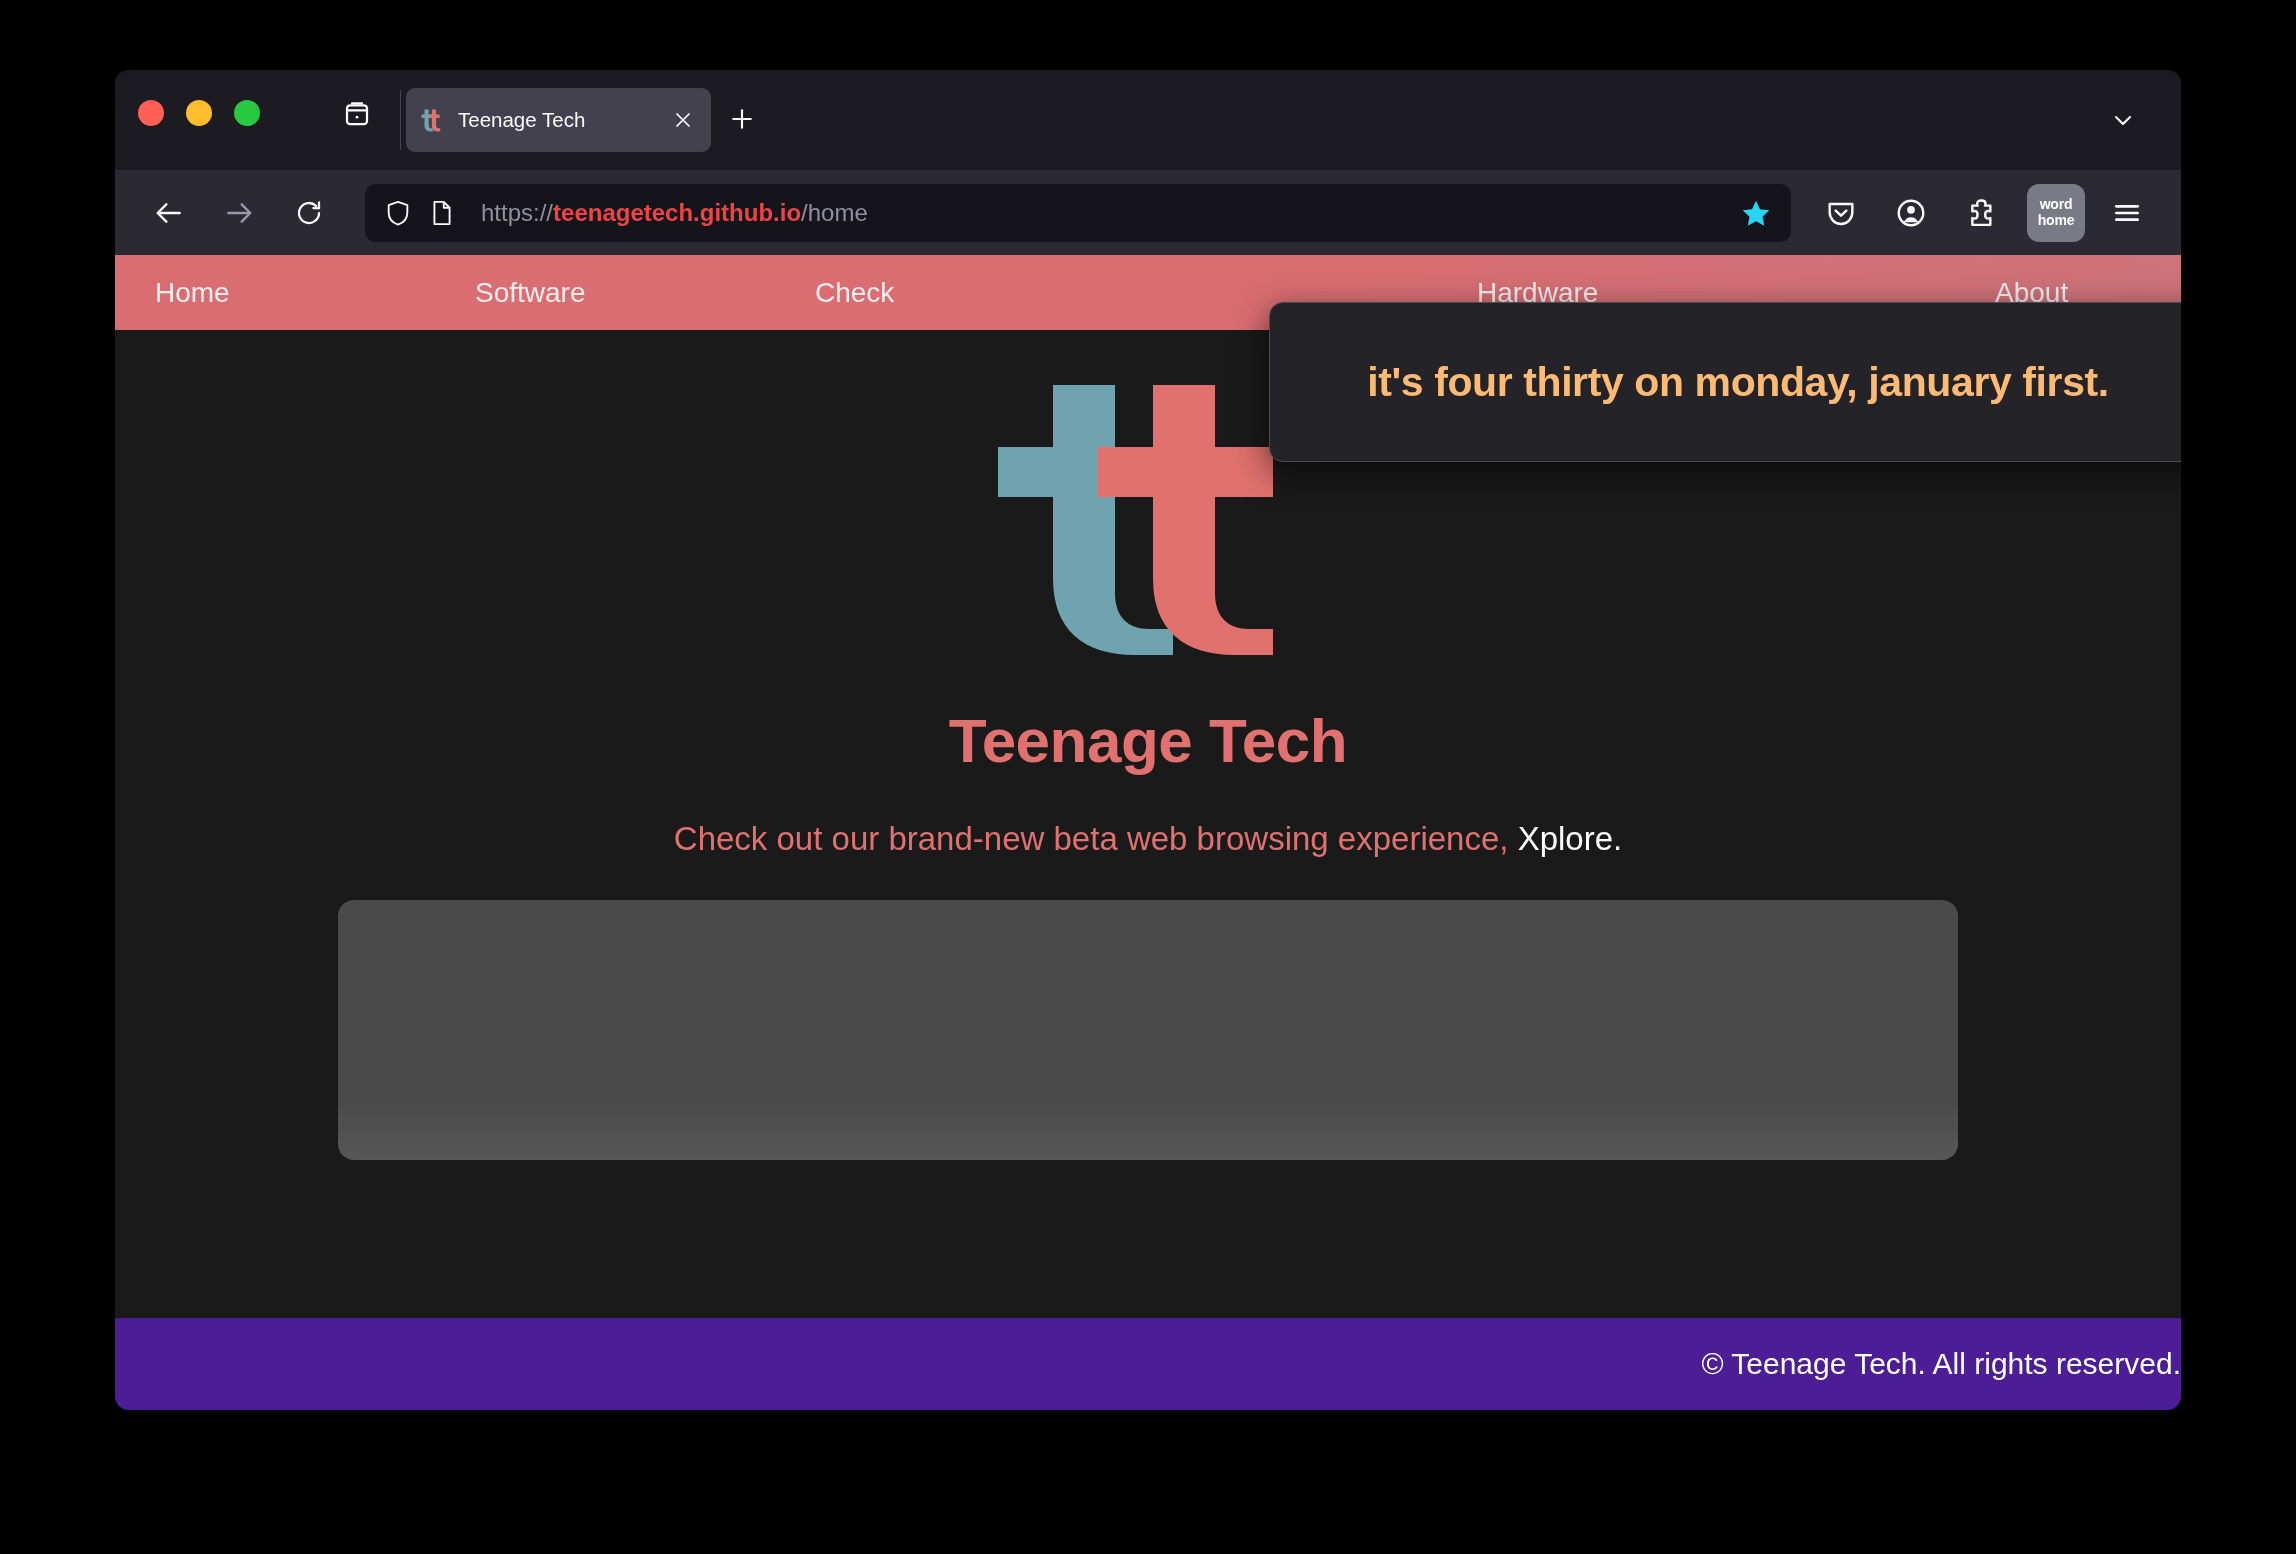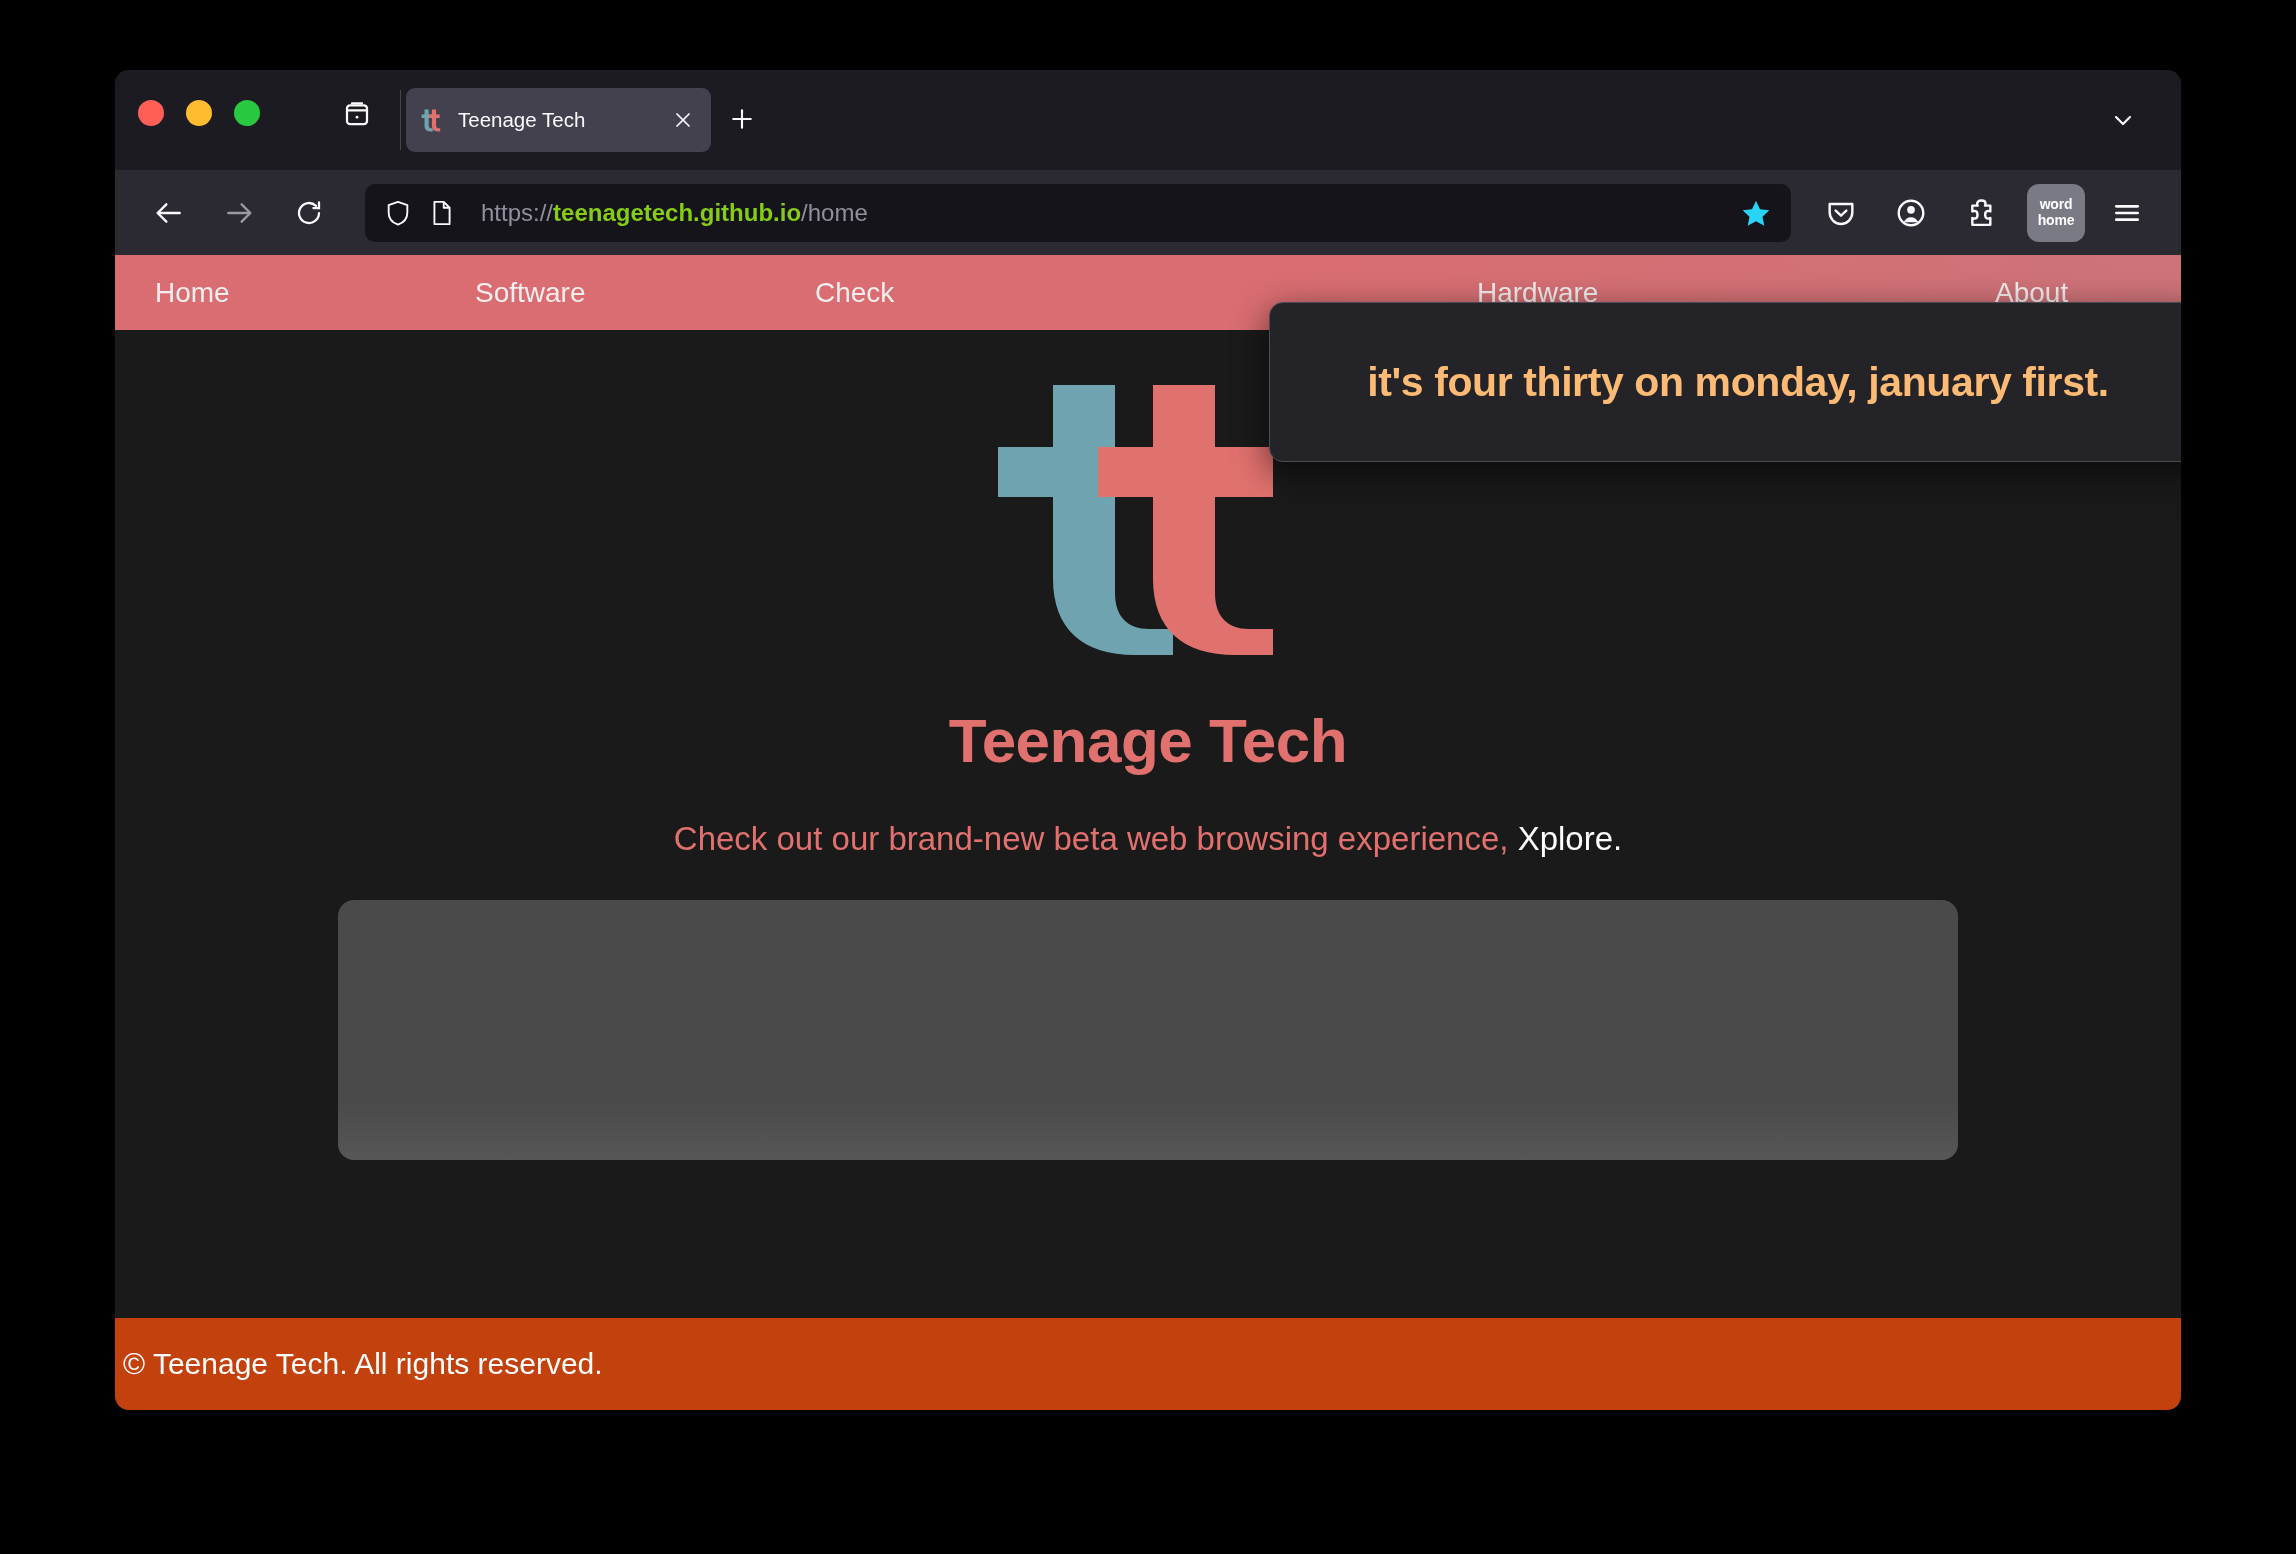--- a/index.html
+++ b/index.html
@@ -127,21 +127,21 @@
   }
   .url-page { margin-left: 10px; }
   .url-text {
     flex: 1;
     margin-left: 22px;
     font-size: 24px;
     color: #8f8f9d;
     white-space: nowrap;
     overflow: hidden;
   }
-  .url-text .host { color: #84cc16; font-weight: bold; }
+  .url-text .host { color: #ef4444; font-weight: bold; }
   .url-star {
     width: 38px; height: 38px;
     display: flex; align-items: center; justify-content: center;
     flex: 0 0 38px;
   }
 
   .tb-icon {
     width: 48px; height: 48px;
     margin-right: 22px;
     display: flex; align-items: center; justify-content: center;
@@ -234,27 +234,26 @@
     width: 1620px;
     height: 260px;
     background: linear-gradient(#4a4a4a, #4a4a4a 78%, #575757);
     border-radius: 16px;
   }
 
   .footer {
     position: absolute;
     left: 0; right: 0; bottom: 0;
     height: 92px;
-    background: #c2410c;
-    display: flex;
-    align-items: center;
-    justify-content: flex-start;
+    background: #4c1d95;
+    display: flex;
+    align-items: center;
+    justify-content: flex-end;
     color: #ffffff;
     font-size: 30px;
-    padding-left: 8px;
   }
 
   
   .popup {
     position: absolute;
     left: 1154px;
     top: 232px;
     width: 938px;
     height: 160px;
     background: #232328;

